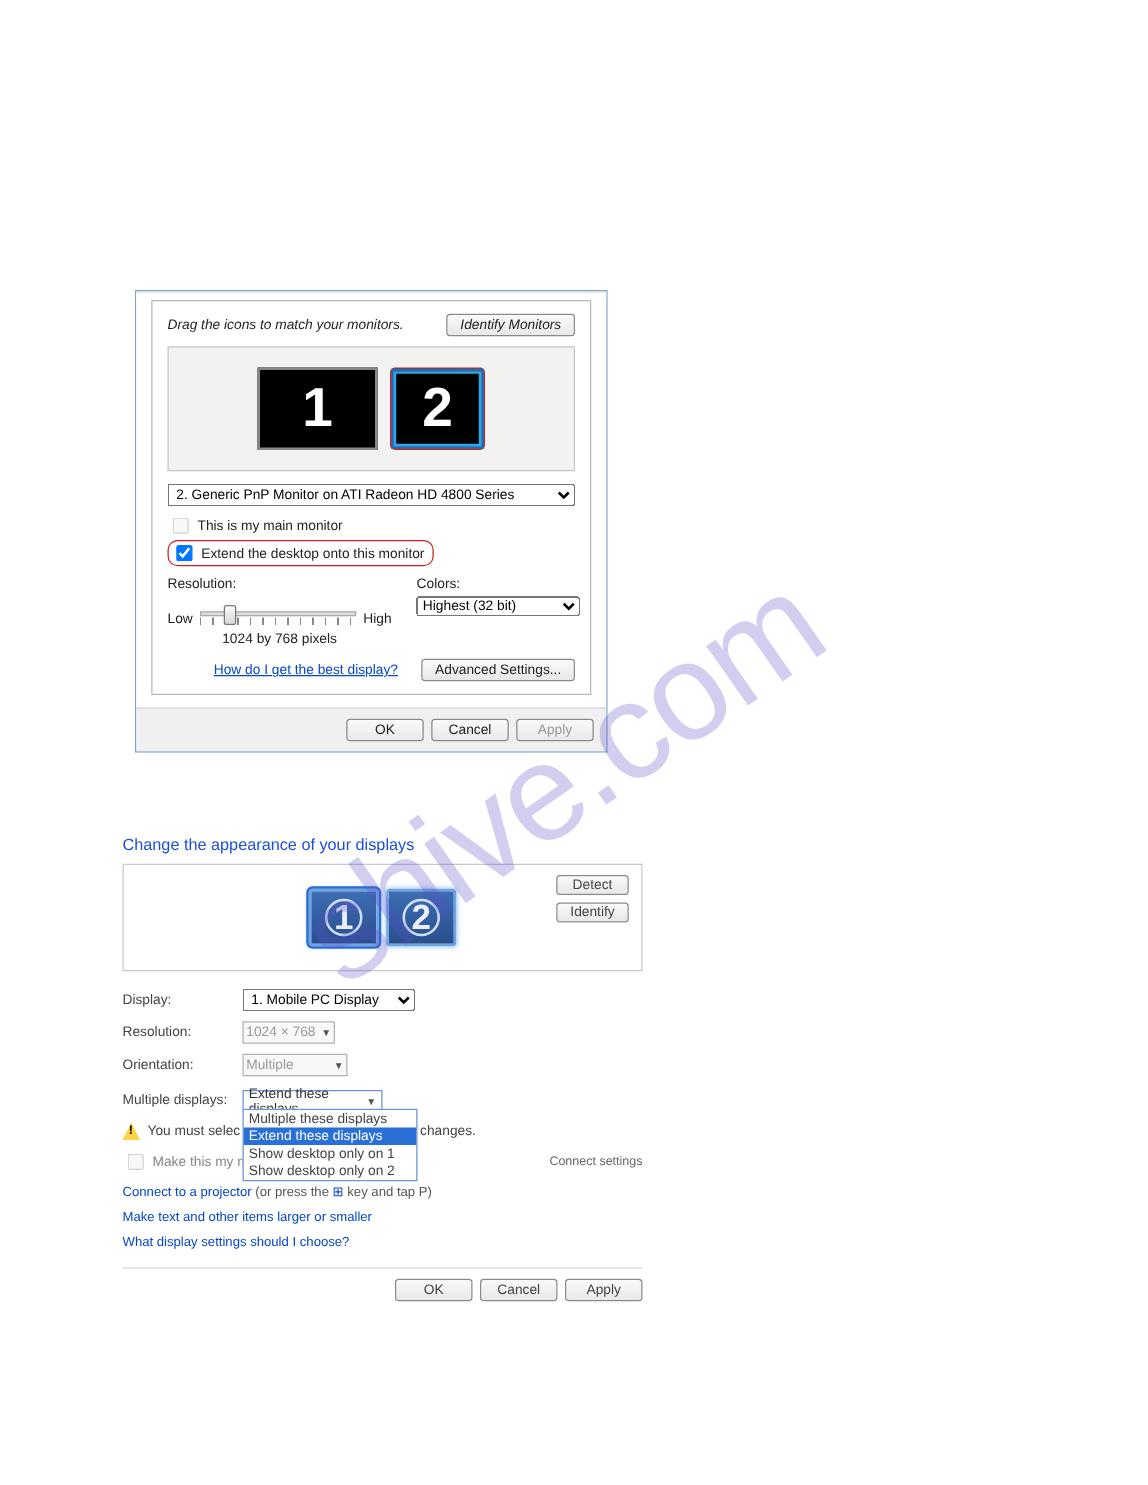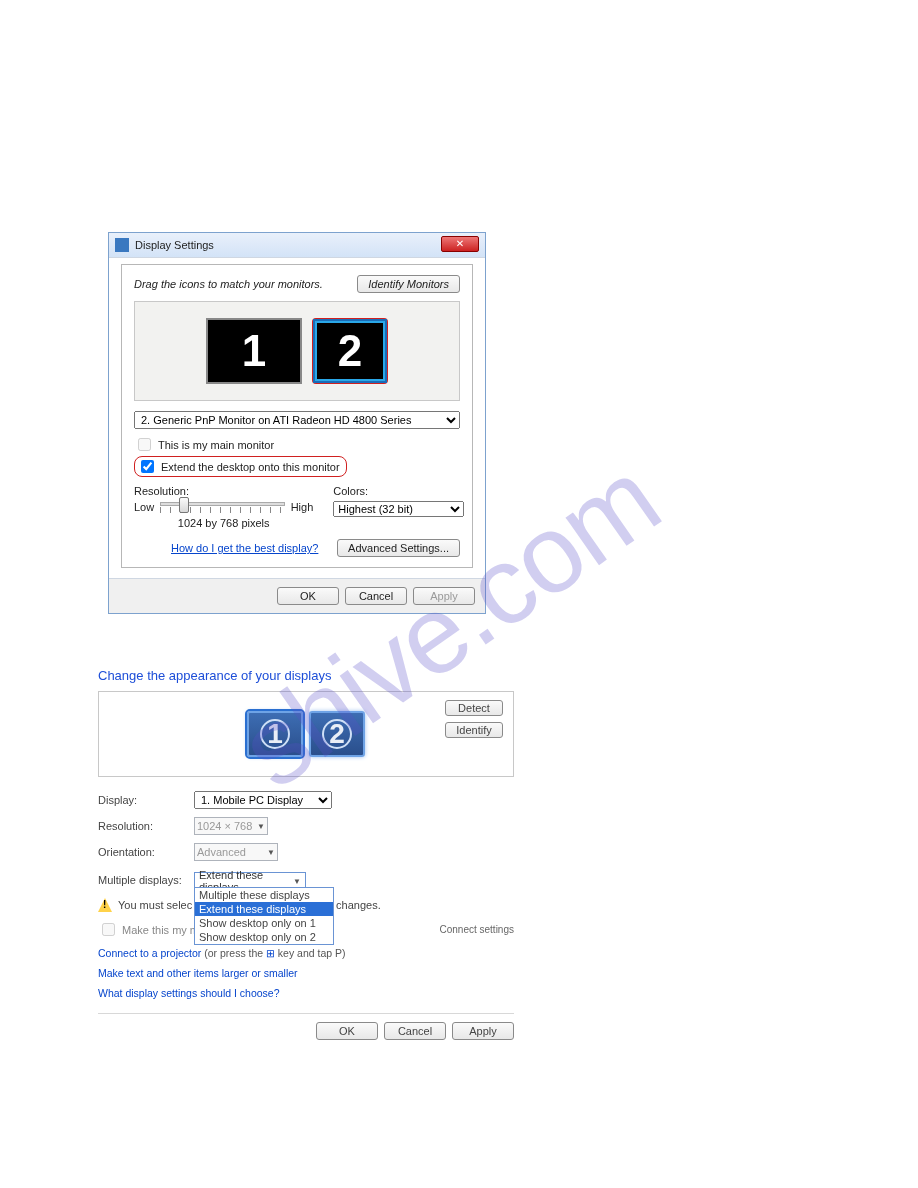--- a/index.html
+++ b/index.html
@@ -143,21 +143,21 @@
     align-items: center;
     gap: 4px;
     border: 1.5px solid #d02020;
     border-radius: 8px;
     padding: 0 6px 0 2px;
     margin-top: 2px;
   }
   .res-colors { display: flex; margin-top: 8px; gap: 20px; }
   .res-col { flex: 0 0 55%; }
   .colors-col { flex: 0 0 40%; }
-  .slider-row { display: flex; align-items: center; gap: 6px; margin-top: 4px; }
+  .slider-row { display: flex; align-items: flex-start; gap: 6px; margin-top: 16px; }
   .slider-track {
     flex: 1;
     height: 4px;
     background: #ddd;
     border: 1px solid #aaa;
     position: relative;
   }
   .slider-thumb {
     position: absolute;
     left: 18px; top: -6px;
@@ -298,25 +298,20 @@
   .pnl2-buttons {
     display: flex; justify-content: flex-end; gap: 6px; margin-top: 8px;
   }
 </style>
 </head>
 <body>
 
 <div class="watermark">shive.com</div>
 
 <div class="dlg1">
-  <div class="dlg1-titlebar">
-    <span class="app-icon"></span>
-    <span>Display Settings</span>
-    <div class="dlg1-close">✕</div>
-  </div>
   <div class="dlg1-body">
     <div class="tabpanel">
       <div class="row-top">
         <span>Drag the icons to match your monitors.</span>
         <span class="btn">Identify Monitors</span>
       </div>
       <div class="monitors-area">
         <div class="mon mon1">1</div>
         <div class="mon2-wrap">
           <div class="mon mon2">2</div>
@@ -394,21 +389,21 @@
   <div class="formrow">
     <label>Resolution:</label>
     <span class="fake-select disabled">
       <span>1024 × 768</span>
       <span class="dd-arrow">▼</span>
     </span>
   </div>
   <div class="formrow">
     <label>Orientation:</label>
     <span class="fake-select disabled" style="width:84px">
-      <span>Advanced</span>
+      <span>Multiple</span>
       <span class="dd-arrow">▼</span>
     </span>
   </div>
   <div class="formrow">
     <label>Multiple displays:</label>
     <span class="md-select-wrap">
       <span class="md-select">
         <span>Extend these displays</span>
         <span class="dd-arrow">▼</span>
       </span>

